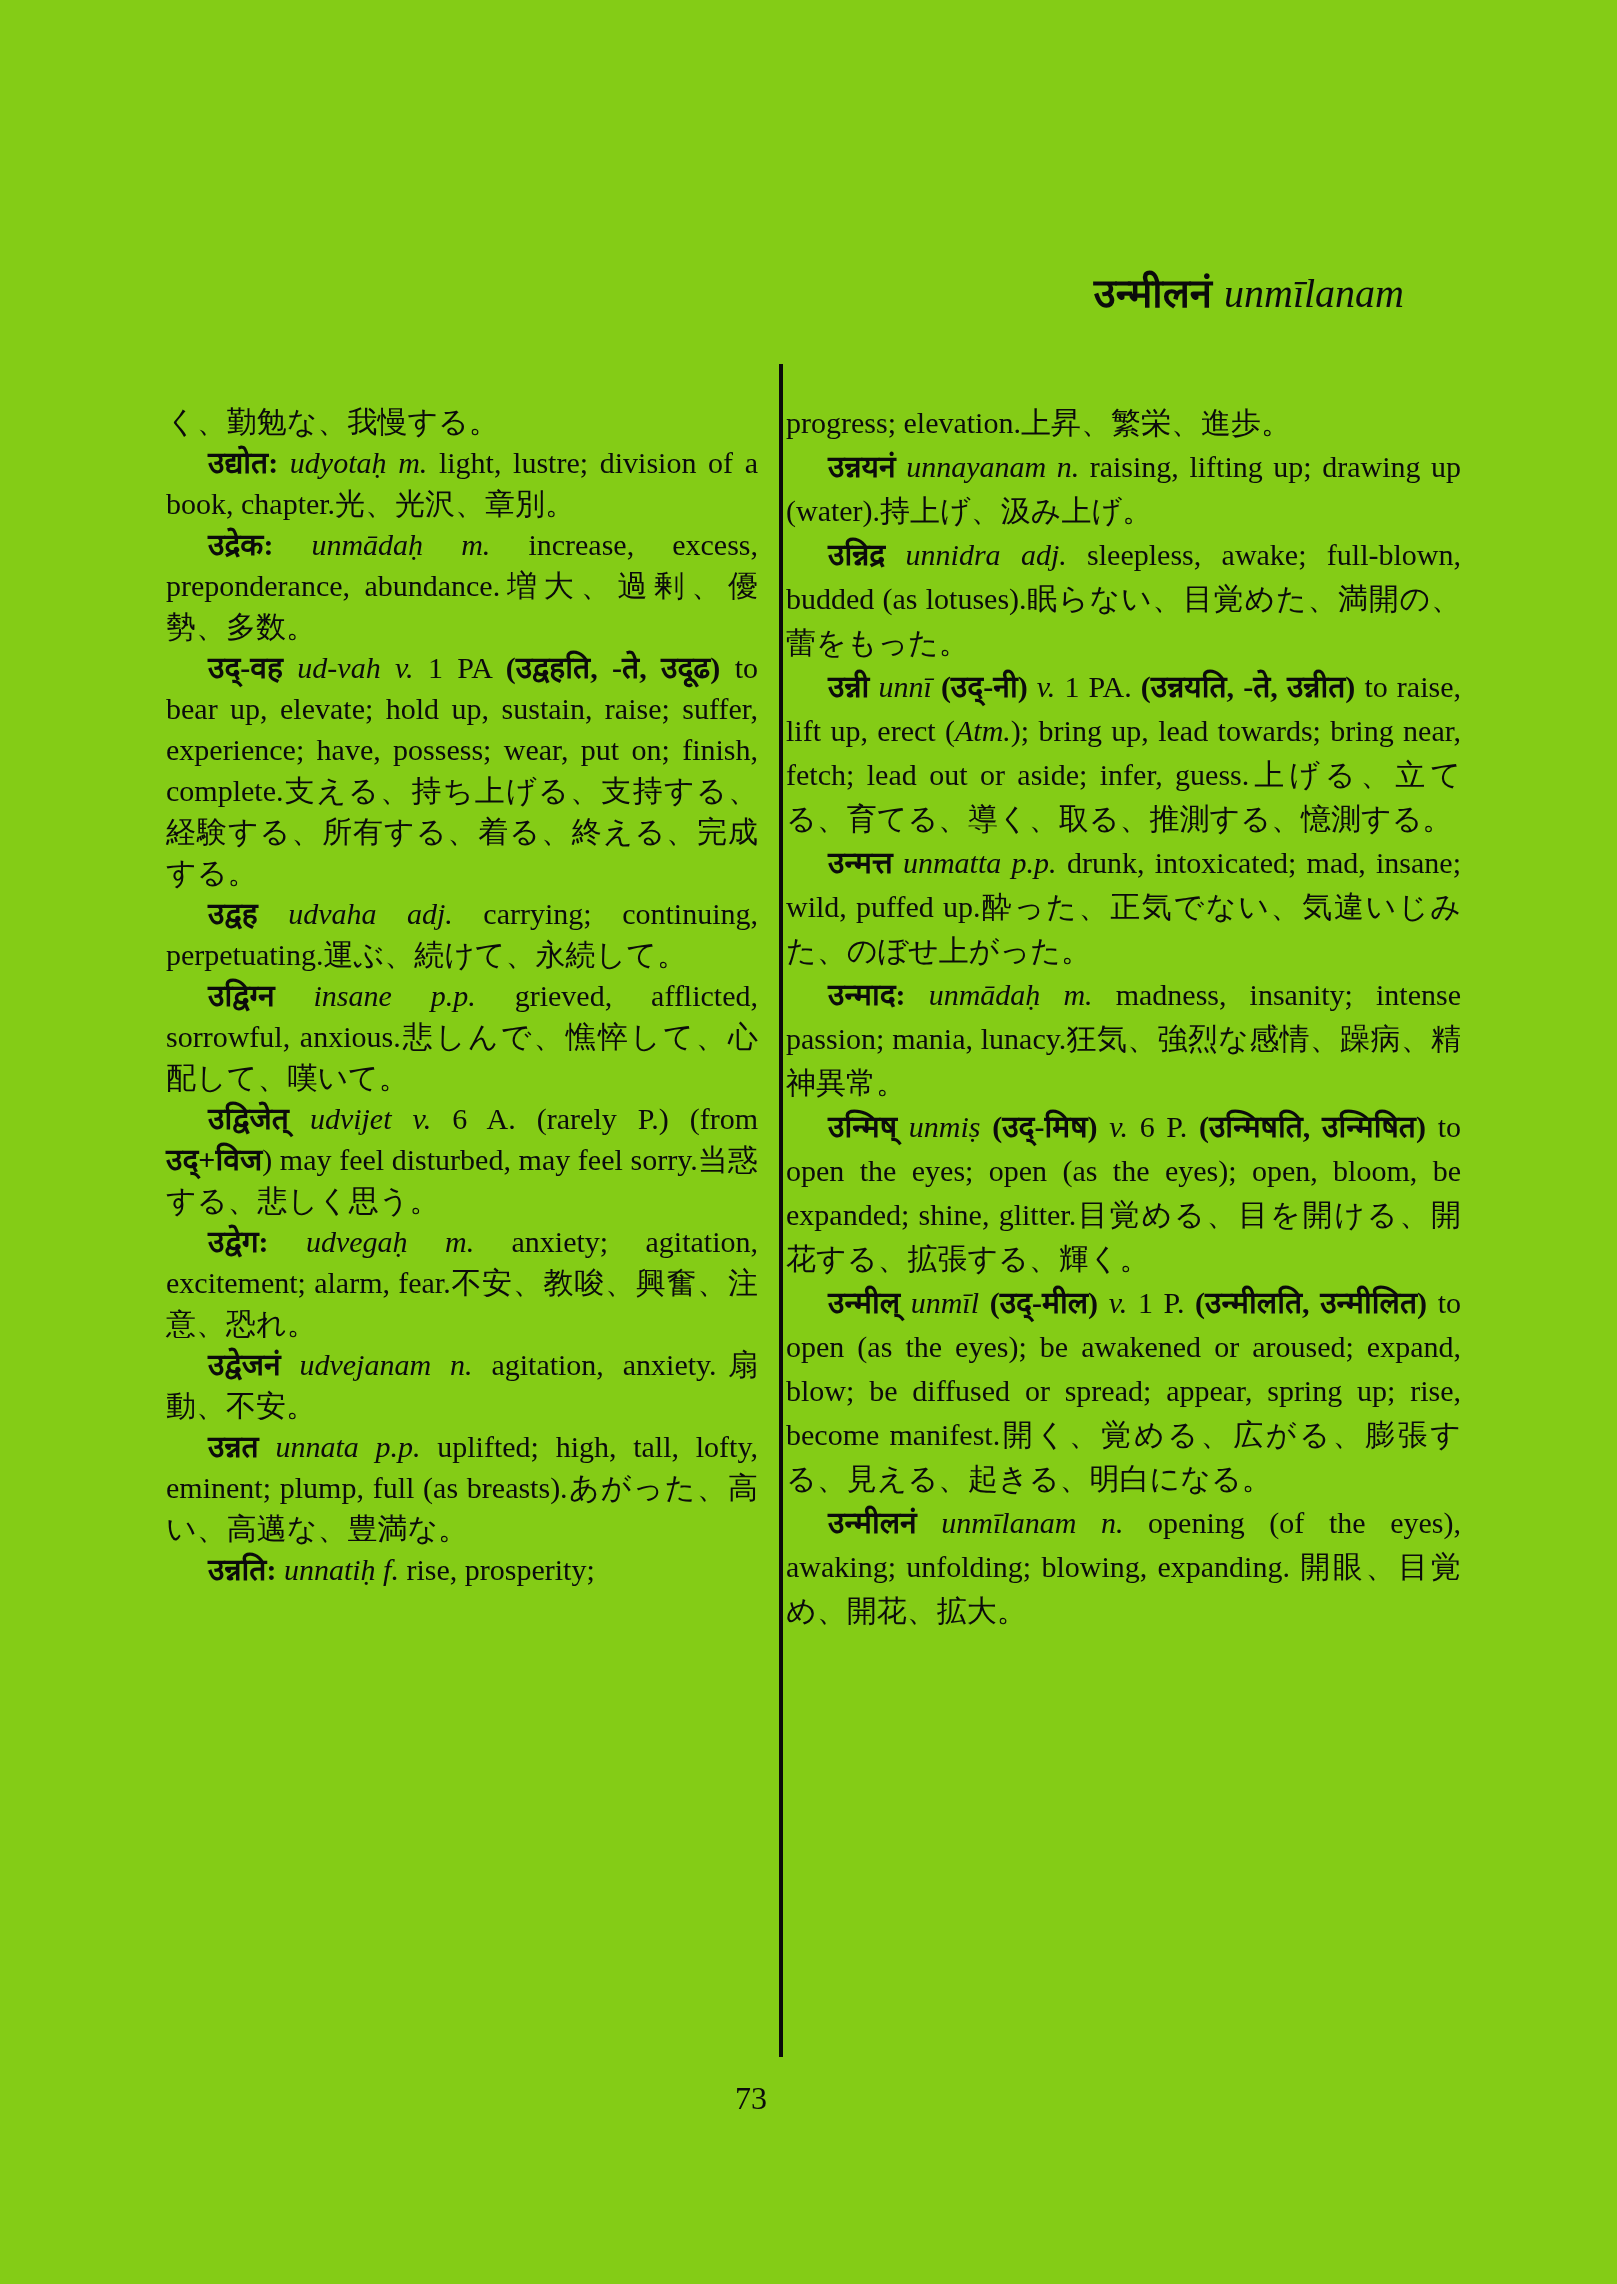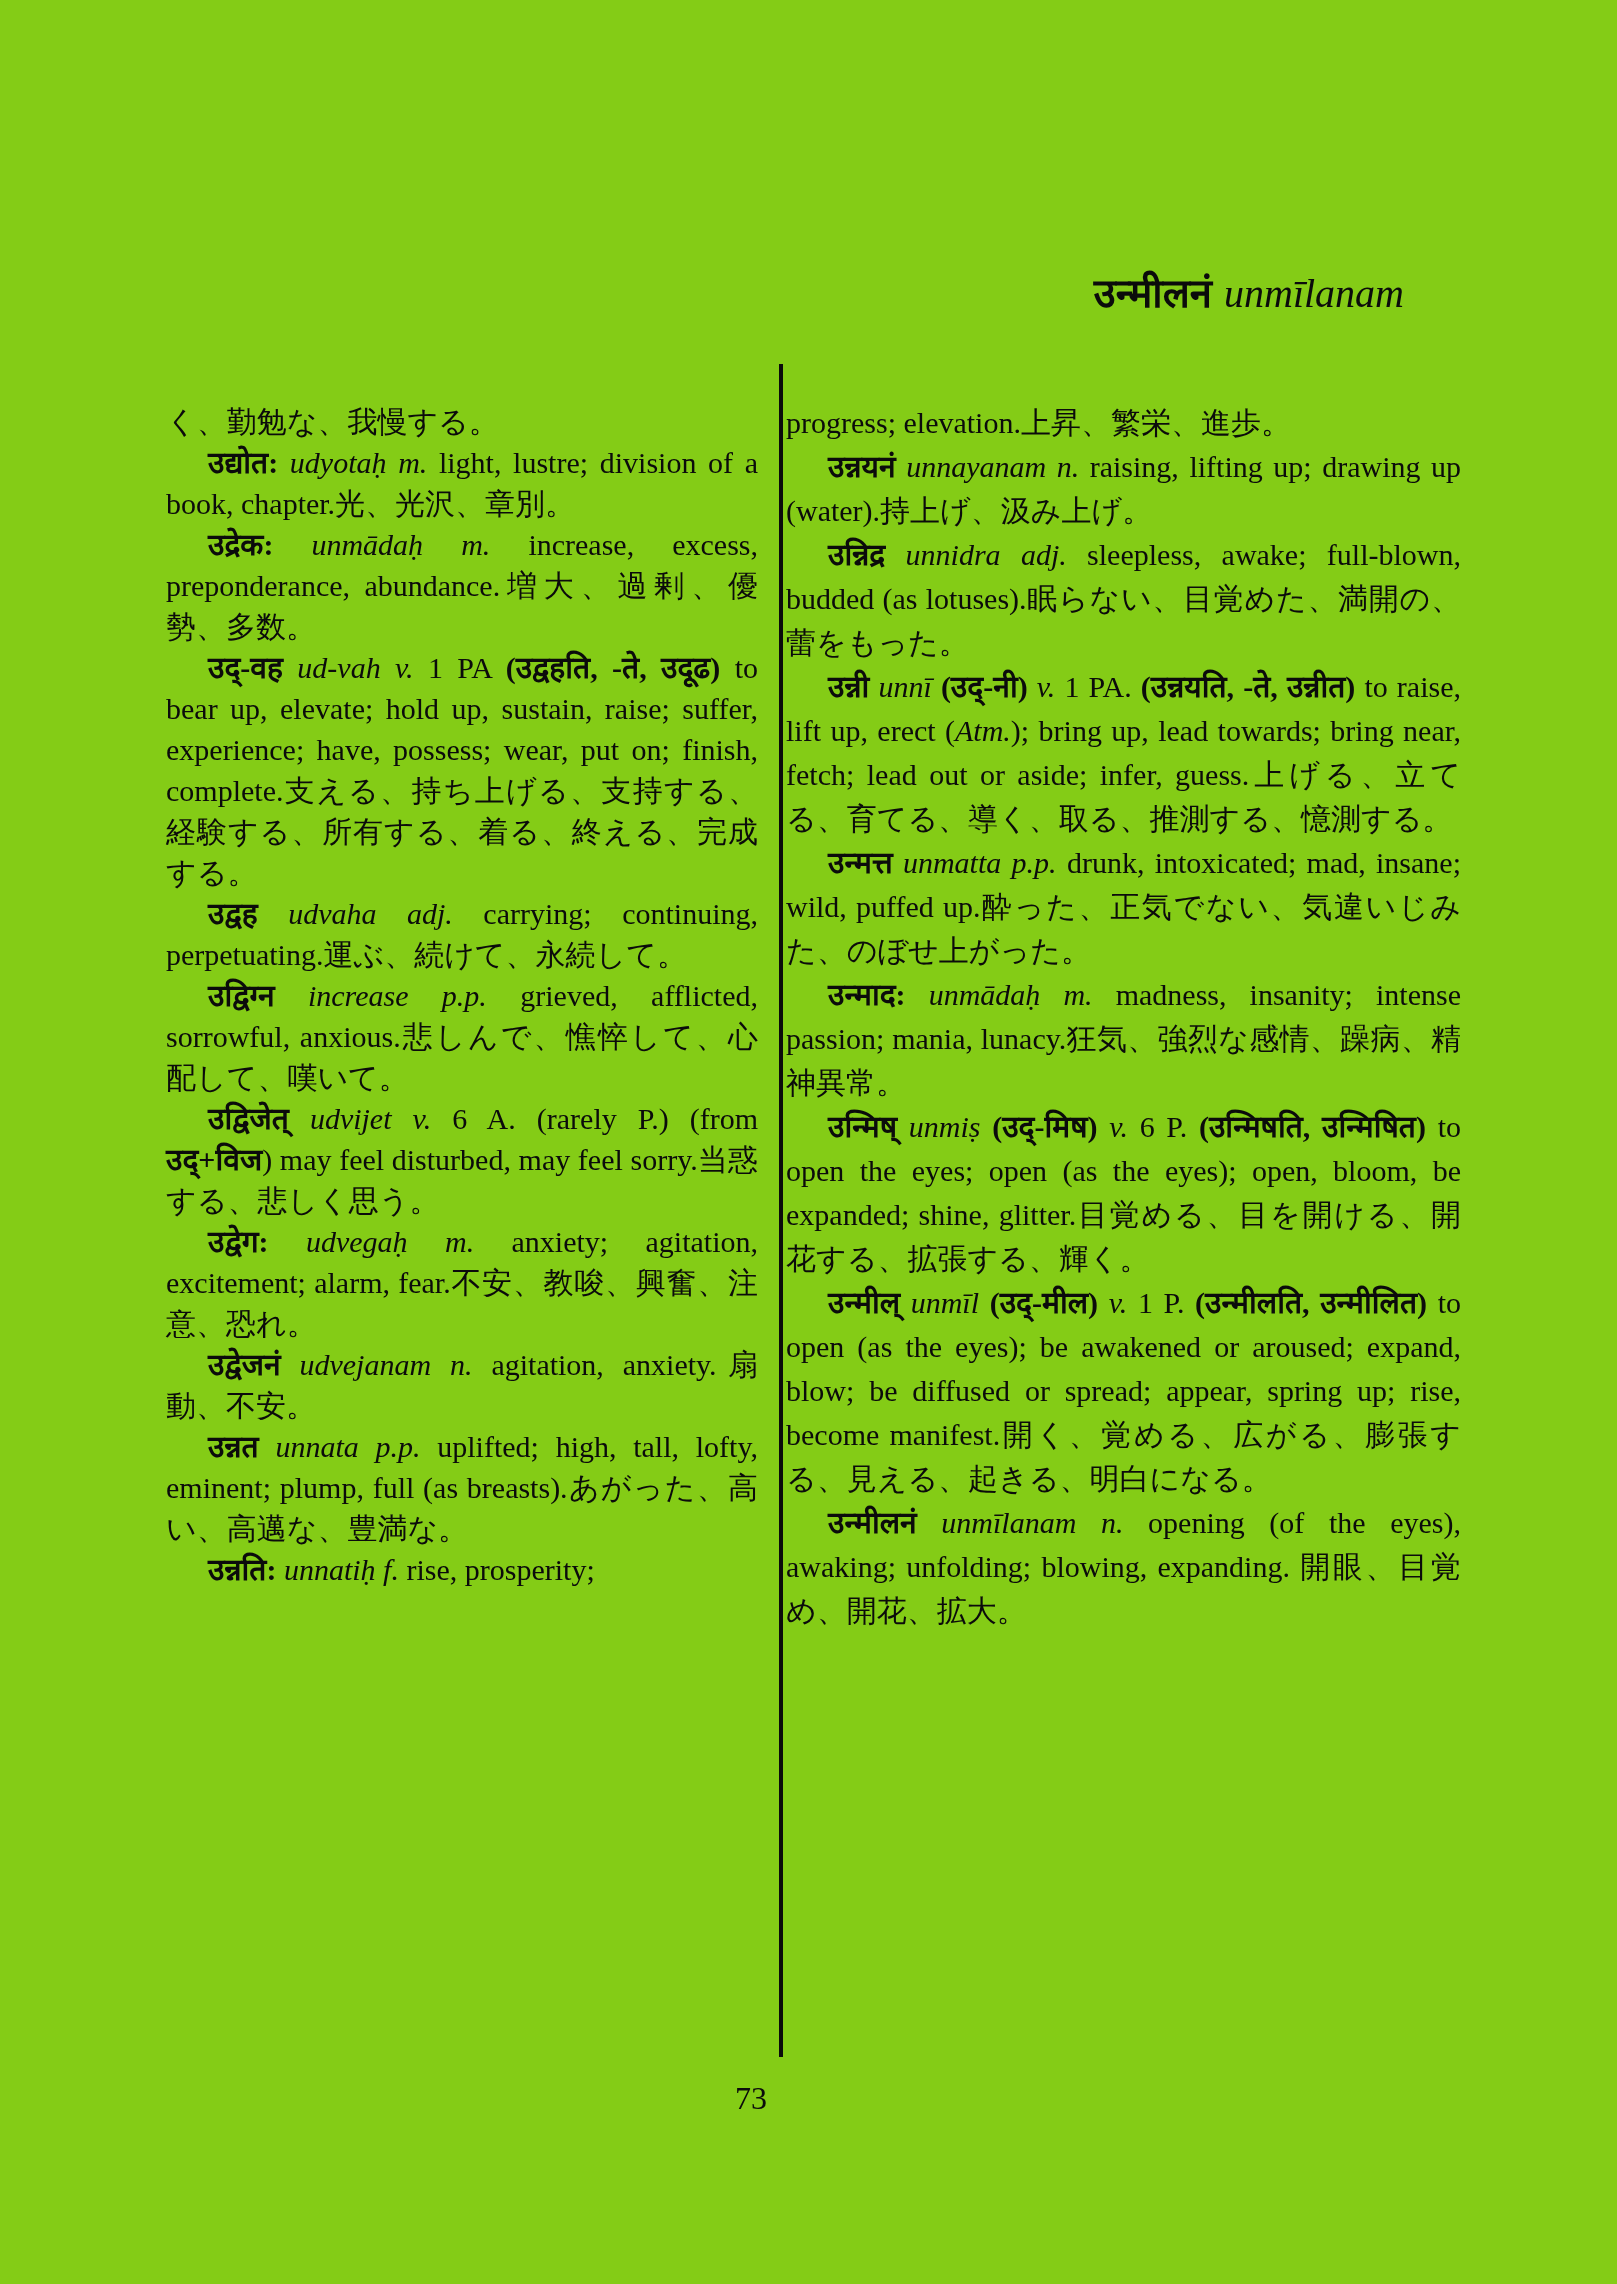--- a/index.html
+++ b/index.html
@@ -66,21 +66,21 @@
   <div class="running-head">
     <span class="rh-deva">उन्मीलनं</span><span class="rh-translit">unmīlanam</span>
   </div>
 
   <div class="column column-left">
       <p class="entry"><span class="seg-pln">く、勤勉な、我慢する。</span></p>
       <p class="entry indent"><span class="seg-head">उद्योत: </span><span class="seg-tr">udyotaḥ </span><span class="seg-lab">m. </span><span class="seg-pln">light, lustre; division of a book, chapter.光、光沢、章別。</span></p>
       <p class="entry indent"><span class="seg-head">उद्रेक: </span><span class="seg-tr">unmādaḥ </span><span class="seg-lab">m. </span><span class="seg-pln">increase, excess, preponderance, abundance.増大、過剰、優勢、多数。</span></p>
       <p class="entry indent"><span class="seg-head">उद्-वह </span><span class="seg-tr">ud-vah </span><span class="seg-lab">v. </span><span class="seg-pln">1 PA </span><span class="seg-dev">(उद्वहति, -ते, उदूढ) </span><span class="seg-pln">to bear up, elevate; hold up, sustain, raise; suffer, experience; have, possess; wear, put on; finish, complete.支える、持ち上げる、支持する、経験する、所有する、着る、終える、完成する。</span></p>
       <p class="entry indent"><span class="seg-head">उद्वह </span><span class="seg-tr">udvaha </span><span class="seg-lab">adj. </span><span class="seg-pln">carrying; continuing, perpetuating.運ぶ、続けて、永続して。</span></p>
-      <p class="entry indent"><span class="seg-head">उद्विग्न </span><span class="seg-tr">increase </span><span class="seg-lab">p.p. </span><span class="seg-pln">grieved, afflicted, sorrowful, anxious.悲しんで、憔悴して、心配して、嘆いて。</span></p>
+      <p class="entry indent"><span class="seg-head">उद्विग्न </span><span class="seg-tr">insane </span><span class="seg-lab">p.p. </span><span class="seg-pln">grieved, afflicted, sorrowful, anxious.悲しんで、憔悴して、心配して、嘆いて。</span></p>
       <p class="entry indent"><span class="seg-head">उद्विजेत् </span><span class="seg-tr">udvijet </span><span class="seg-lab">v. </span><span class="seg-pln">6 A. (rarely P.) (from </span><span class="seg-dev">उद्+विज</span><span class="seg-pln">) may feel disturbed, may feel sorry.当惑する、悲しく思う。</span></p>
       <p class="entry indent"><span class="seg-head">उद्वेग: </span><span class="seg-tr">udvegaḥ </span><span class="seg-lab">m. </span><span class="seg-pln">anxiety; agitation, excitement; alarm, fear.不安、教唆、興奮、注意、恐れ。</span></p>
       <p class="entry indent"><span class="seg-head">उद्वेजनं </span><span class="seg-tr">udvejanam </span><span class="seg-lab">n. </span><span class="seg-pln">agitation, anxiety.扇動、不安。</span></p>
       <p class="entry indent"><span class="seg-head">उन्नत </span><span class="seg-tr">unnata </span><span class="seg-lab">p.p. </span><span class="seg-pln">uplifted; high, tall, lofty, eminent; plump, full (as breasts).あがった、高い、高邁な、豊満な。</span></p>
       <p class="entry indent"><span class="seg-head">उन्नति: </span><span class="seg-tr">unnatiḥ </span><span class="seg-lab">f. </span><span class="seg-pln">rise, prosperity;</span></p>
     </div>
 
   <div class="column-divider"></div>
 
   <div class="column column-right">

